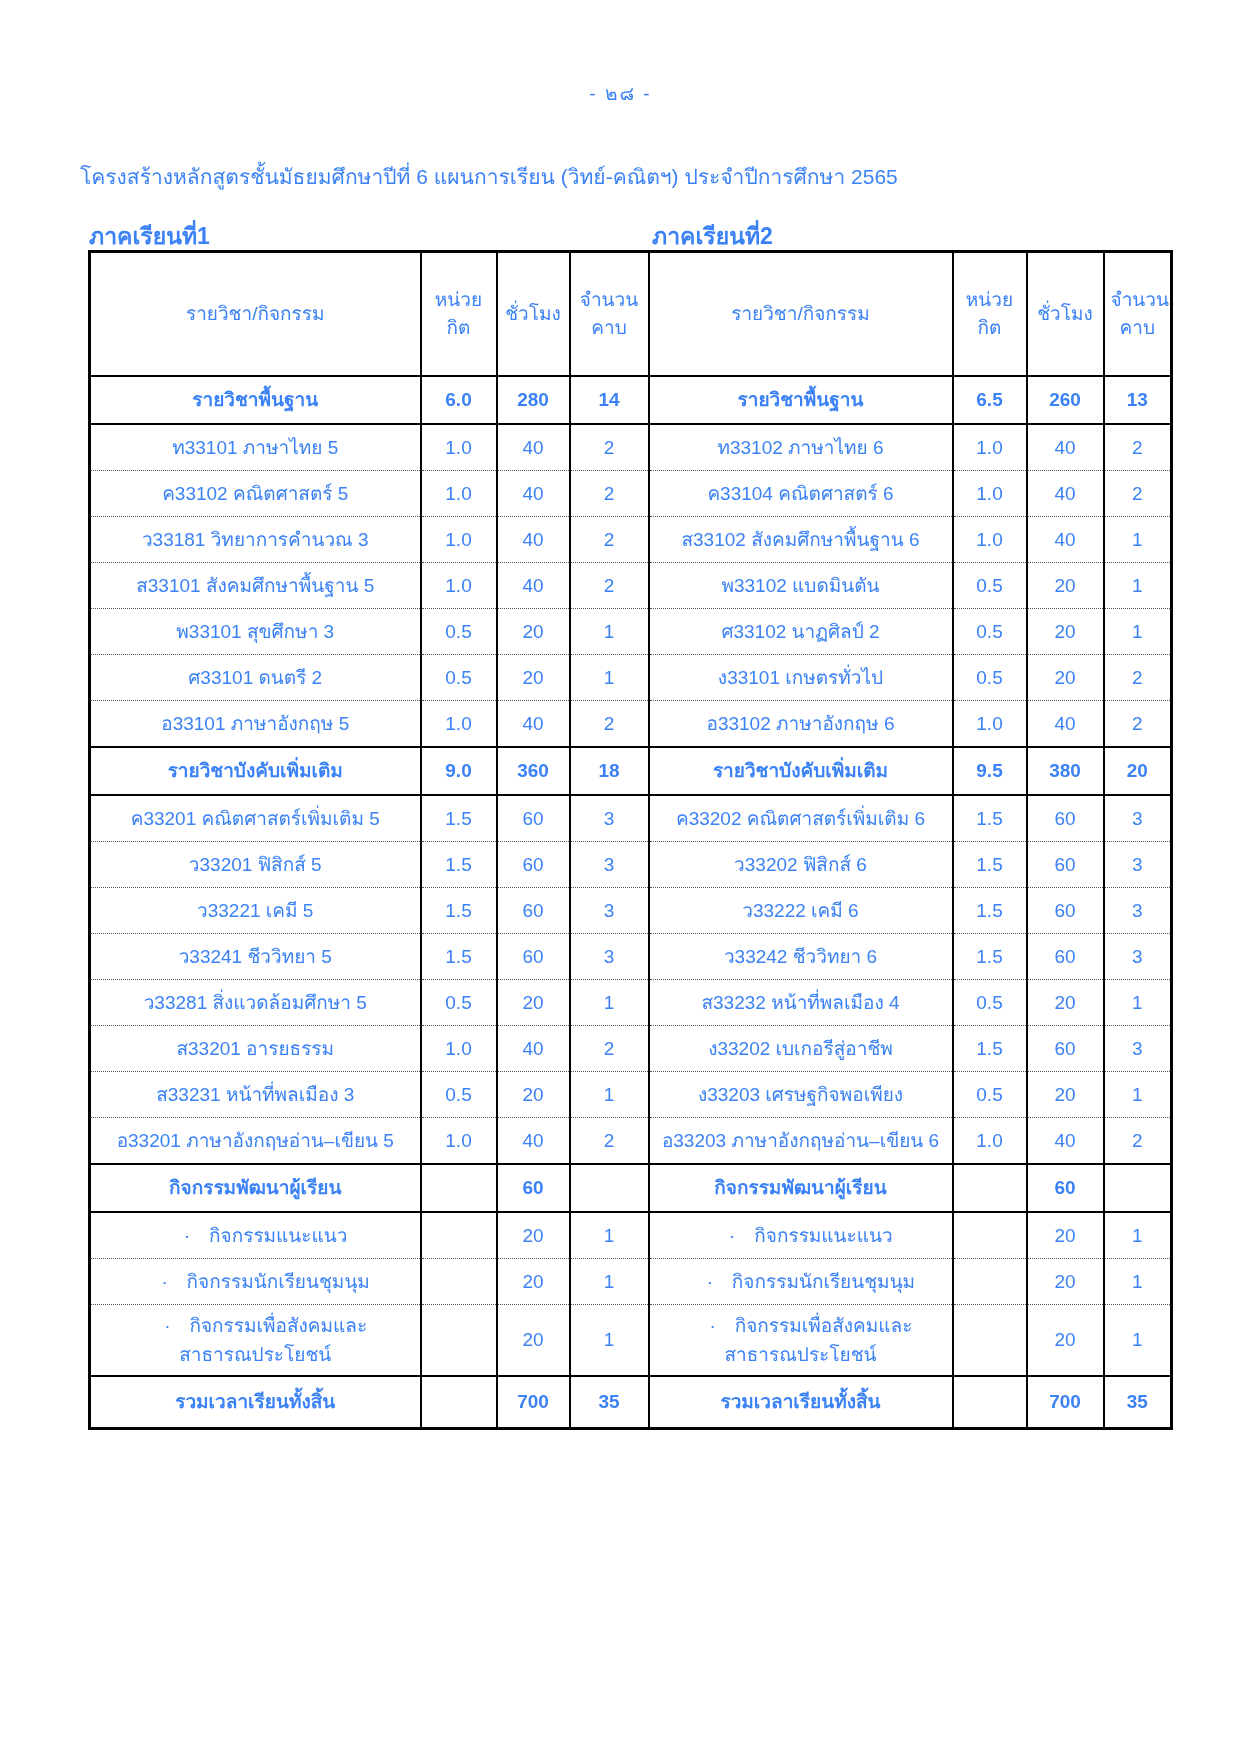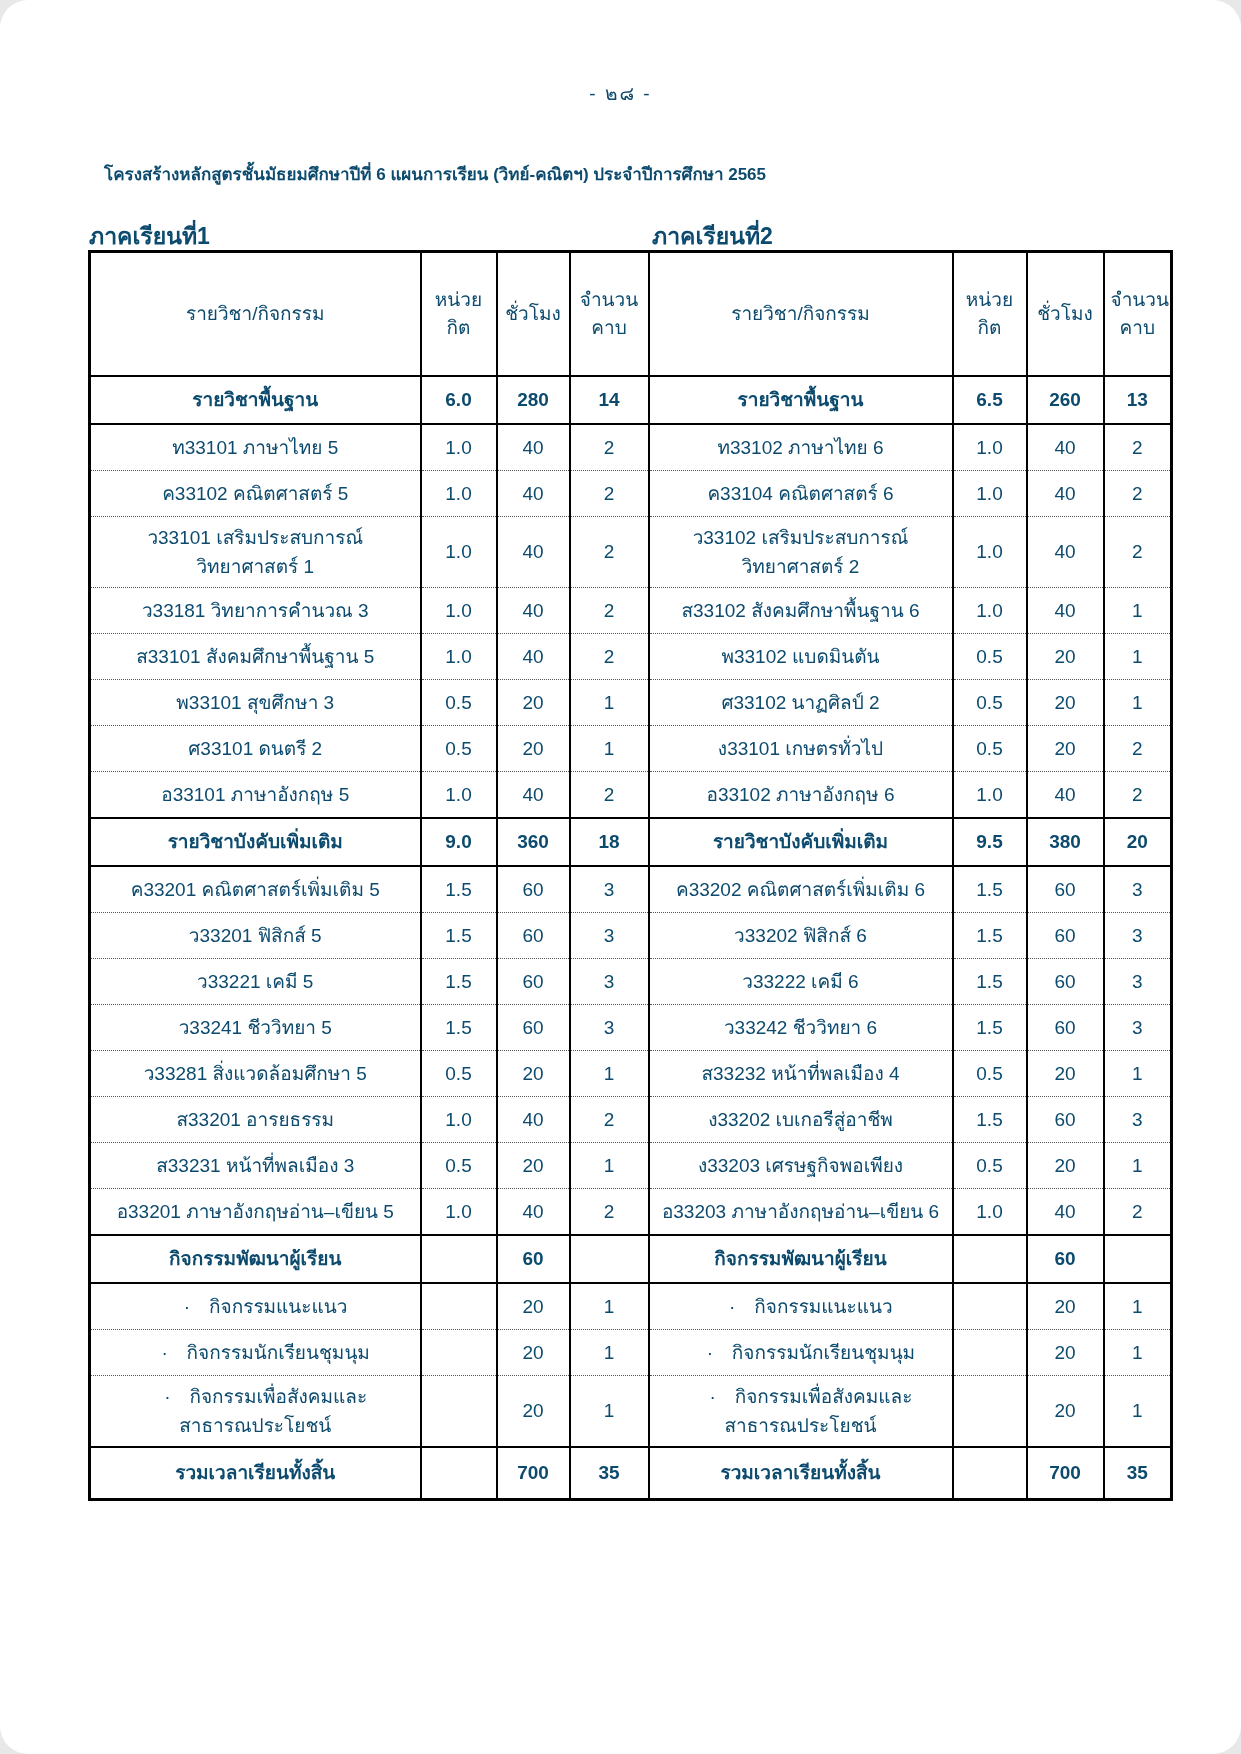--- a/index.html
+++ b/index.html
@@ -2,30 +2,29 @@
 <html><head>
 <meta charset="utf-8">
 <style>
   html,body { margin:0; padding:0; background:#e8e8e8; }
   .page {
     position:relative;
     width:1241px; height:1754px;
     margin:0 auto;
     background:#ffffff;
     font-family:"Liberation Sans", sans-serif;
-    color:#0c4a6e;
-    border-radius:28px;
+    color:#3b82f6;
   }
   .page-number {
     position:absolute; top:78px; left:0; width:100%;
     text-align:center; font-size:19px; letter-spacing:2px;
   }
   .doc-title {
-    position:absolute; top:160px; left:104px; width:1090px;
-    font-size:17px; font-weight:bold;
+    position:absolute; top:160px; left:80px; width:1090px;
+    font-size:21px; font-weight:normal;
   }
   .sem-label { position:absolute; top:218px; font-size:23px; font-weight:bold;text-align:center; }
   .sem-label.s1 { left:89px; }
   .sem-label.s2 { left:652px; }
 
   table.curriculum {
     position:absolute; top:250px; left:88px;
     width:1082px;
     border-collapse:collapse;
     table-layout:fixed;
@@ -140,32 +139,20 @@
         <tr class="row-item">
           <td class="subject"><span>ค33102 คณิตศาสตร์ 5</span></td>
           <td class="num">1.0</td>
           <td class="num">40</td>
           <td class="num">2</td>
           <td class="subject"><span>ค33104 คณิตศาสตร์ 6</span></td>
           <td class="num">1.0</td>
           <td class="num">40</td>
           <td class="num">2</td>
         </tr>
-        <tr class="row-item tall">
-          <td class="subject"><span>ว33101 เสริมประสบการณ์
-วิทยาศาสตร์ 1</span></td>
-          <td class="num">1.0</td>
-          <td class="num">40</td>
-          <td class="num">2</td>
-          <td class="subject"><span>ว33102 เสริมประสบการณ์
-วิทยาศาสตร์ 2</span></td>
-          <td class="num">1.0</td>
-          <td class="num">40</td>
-          <td class="num">2</td>
-        </tr>
         <tr class="row-item">
           <td class="subject"><span>ว33181 วิทยาการคำนวณ 3</span></td>
           <td class="num">1.0</td>
           <td class="num">40</td>
           <td class="num">2</td>
           <td class="subject"><span>ส33102 สังคมศึกษาพื้นฐาน 6</span></td>
           <td class="num">1.0</td>
           <td class="num">40</td>
           <td class="num">1</td>
         </tr>

